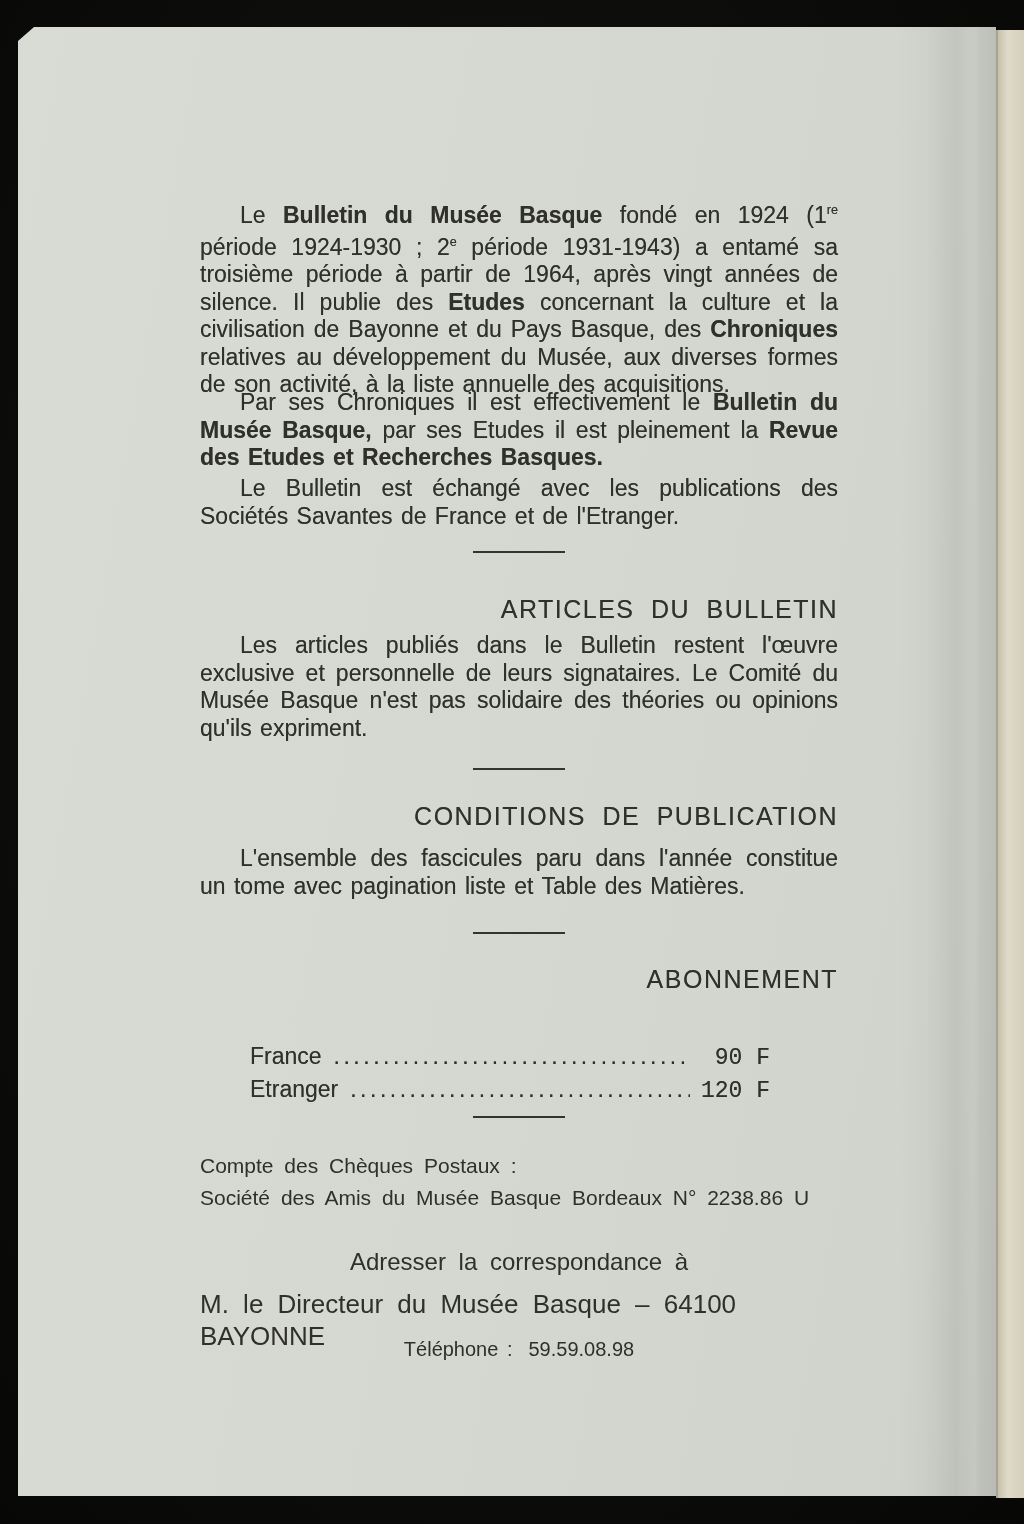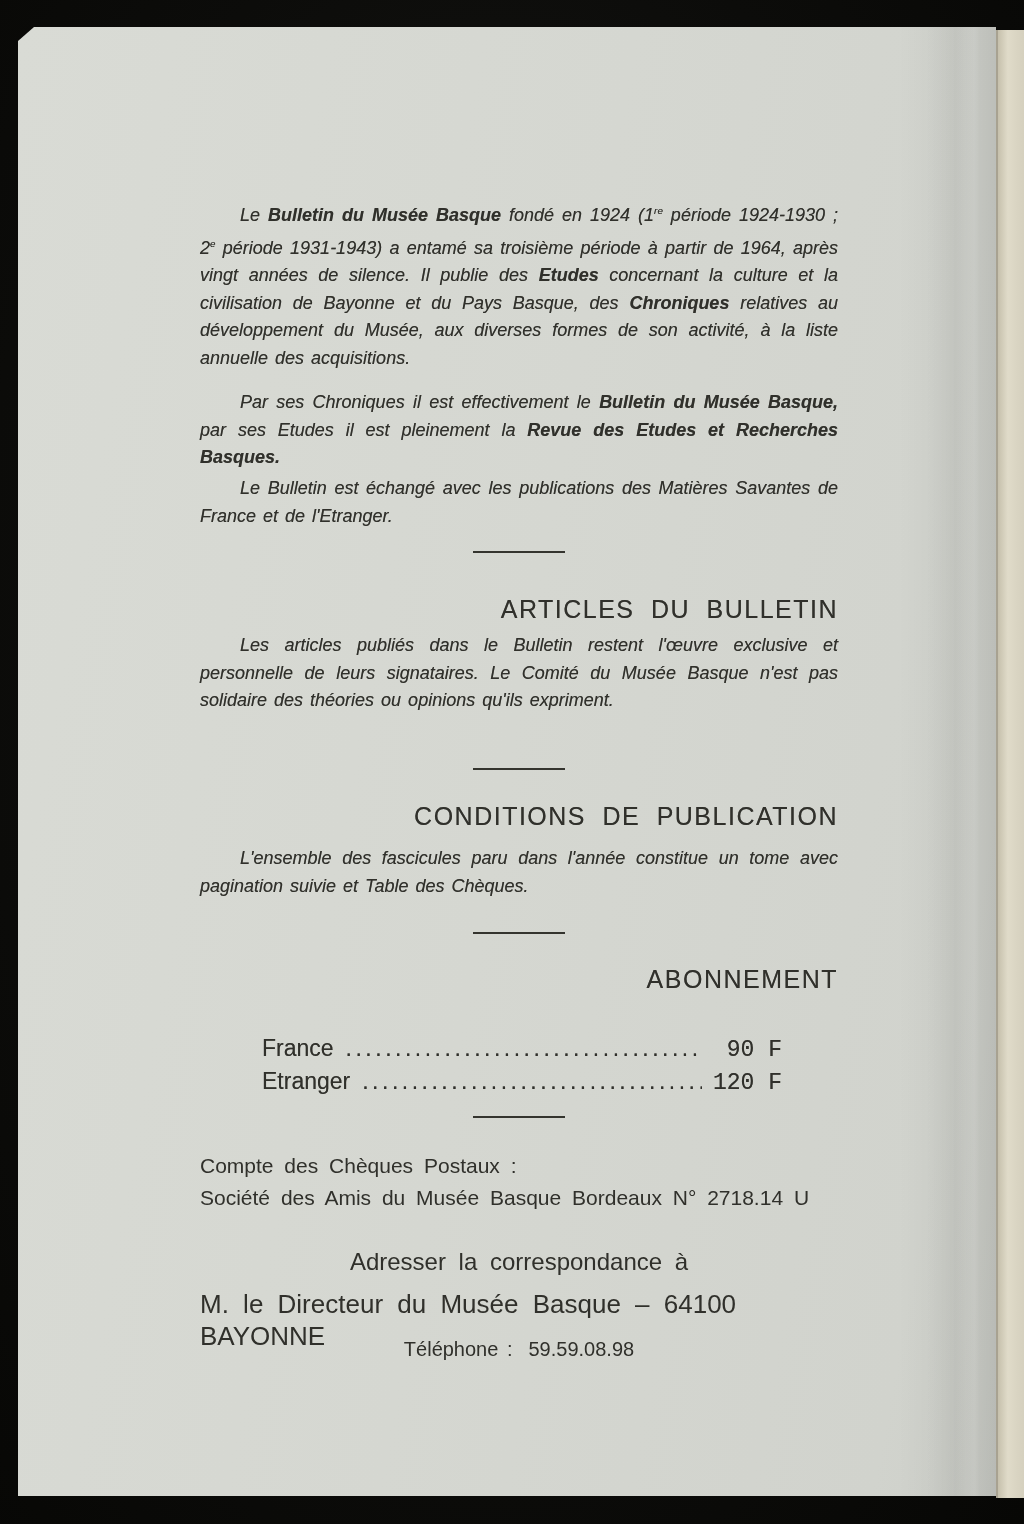--- a/index.html
+++ b/index.html
@@ -24,38 +24,37 @@
     box-shadow: 0 3px 1px -1px rgba(228,230,222,0.35);
     color: #30302b;
   }
   .crease {
     position: absolute; left: 908px; top: 0; width: 54px; height: 100%;
     background: linear-gradient(to right, rgba(0,0,0,0) 0%, rgba(0,0,0,0.035) 55%, rgba(255,255,255,0.07) 90%, rgba(0,0,0,0) 100%);
   }
   .content { position: absolute; left: 182px; top: 0; width: 638px; }
   .content > * { position: absolute; left: 0; width: 100%; margin: 0; }
   .body-par {
-    font-size: 18px; line-height: 27.5px;
+    font-size: 23px; line-height: 27.5px;
     text-align: justify; word-spacing: 2px;
     text-indent: 40px;
     text-shadow: 0 0 0.5px rgba(42,42,36,0.55);
-    font-style: italic;
   }
   .b { font-weight: bold; }
   .sup { font-size: 0.55em; vertical-align: super; }
   .rule {
     left: 50%; transform: translateX(-50%);
     width: 92px; height: 0; border-top: 2px solid #34342e;
   }
   .heading {
     font-size: 25px; line-height: 30px; text-align: right;
     letter-spacing: 1.5px; word-spacing: 8px;
     text-shadow: 0 0 0.5px rgba(42,42,36,0.55);
   }
-  .rates { left: 62px; width: 520px; }
+  .rates { left: 50px; width: 520px; margin-top: 8px; }
   .rate-row {
     display: flex; align-items: baseline;
     height: 33px; font-size: 23px;
     text-shadow: 0 0 0.5px rgba(42,42,36,0.55);
   }
   .rate-dots {
     flex: 1 1 auto; overflow: hidden; white-space: nowrap;
     letter-spacing: 3.5px; margin: 0 10px 0 12px;
   }
   .rate-price { flex: 0 0 auto; min-width: 70px; text-align: right; font-family: Liberation Mono, monospace; }
@@ -72,33 +71,33 @@
 
 <div class="page">
   <div class="crease"></div>
 
   <div class="content">
 
     <p class="body-par" style="top:170px"><span>Le </span><span class="b">Bulletin du Musée Basque</span><span> fondé en 1924 (1</span><span class="sup">re</span><span> période 1924-1930 ; 2</span><span class="sup">e</span><span> période 1931-1943) a entamé sa troisième période à partir de 1964, après vingt années de silence. Il publie des </span><span class="b">Etudes</span><span> concernant la culture et la civilisation de Bayonne et du Pays Basque, des </span><span class="b">Chroniques</span><span> relatives au développement du Musée, aux diverses formes de son activité, à la liste annuelle des acquisitions.</span></p>
 
     <p class="body-par" style="top:362px"><span>Par ses Chroniques il est effectivement le </span><span class="b">Bulletin du Musée Basque,</span><span> par ses Etudes il est pleinement la </span><span class="b">Revue des Etudes et Recherches Basques.</span></p>
 
-    <p class="body-par" style="top:448px">Le Bulletin est échangé avec les publications des Matières Savantes de France et de l'Etranger.</p>
+    <p class="body-par" style="top:448px">Le Bulletin est échangé avec les publications des Sociétés Savantes de France et de l'Etranger.</p>
 
     <div class="rule" style="top:524px"></div>
 
     <div class="heading" style="top:567px">ARTICLES DU BULLETIN</div>
 
     <p class="body-par" style="top:605px">Les articles publiés dans le Bulletin restent l'œuvre exclusive et personnelle de leurs signataires. Le Comité du Musée Basque n'est pas solidaire des théories ou opinions qu'ils expriment.</p>
 
     <div class="rule" style="top:741px"></div>
 
     <div class="heading" style="top:774px">CONDITIONS DE PUBLICATION</div>
 
-    <p class="body-par" style="top:818px">L'ensemble des fascicules paru dans l'année constitue un tome avec pagination suivie et Table des Chèques.</p>
+    <p class="body-par" style="top:818px">L'ensemble des fascicules paru dans l'année constitue un tome avec pagination liste et Table des Matières.</p>
 
     <div class="rule" style="top:905px"></div>
 
     <div class="heading" style="top:937px">ABONNEMENT</div>
 
     <div class="rates" style="top:1008px">
       <div class="rate-row">
         <span>France</span>
         <span class="rate-dots">........................................</span>
         <span class="rate-price">90 F</span>
@@ -106,21 +105,21 @@
       <div class="rate-row">
         <span>Etranger</span>
         <span class="rate-dots">........................................</span>
         <span class="rate-price">120 F</span>
       </div>
     </div>
 
     <div class="rule" style="top:1089px"></div>
 
     <div class="small-line" style="top:1126px">Compte des Chèques Postaux :</div>
-    <div class="small-line" style="top:1158px">Société des Amis du Musée Basque Bordeaux N° 2718.14 U</div>
+    <div class="small-line" style="top:1158px">Société des Amis du Musée Basque Bordeaux N° 2238.86 U</div>
 
     <div class="corr1" style="top:1220px">Adresser la correspondance à</div>
     <div class="corr2" style="top:1261px">M. le Directeur du Musée Basque – 64100 BAYONNE</div>
 
     <div class="tel" style="top:1310px">
       <span>Téléphone :</span><span class="tel-num">59.59.08.98</span>
     </div>
 
   </div>
 </div>

